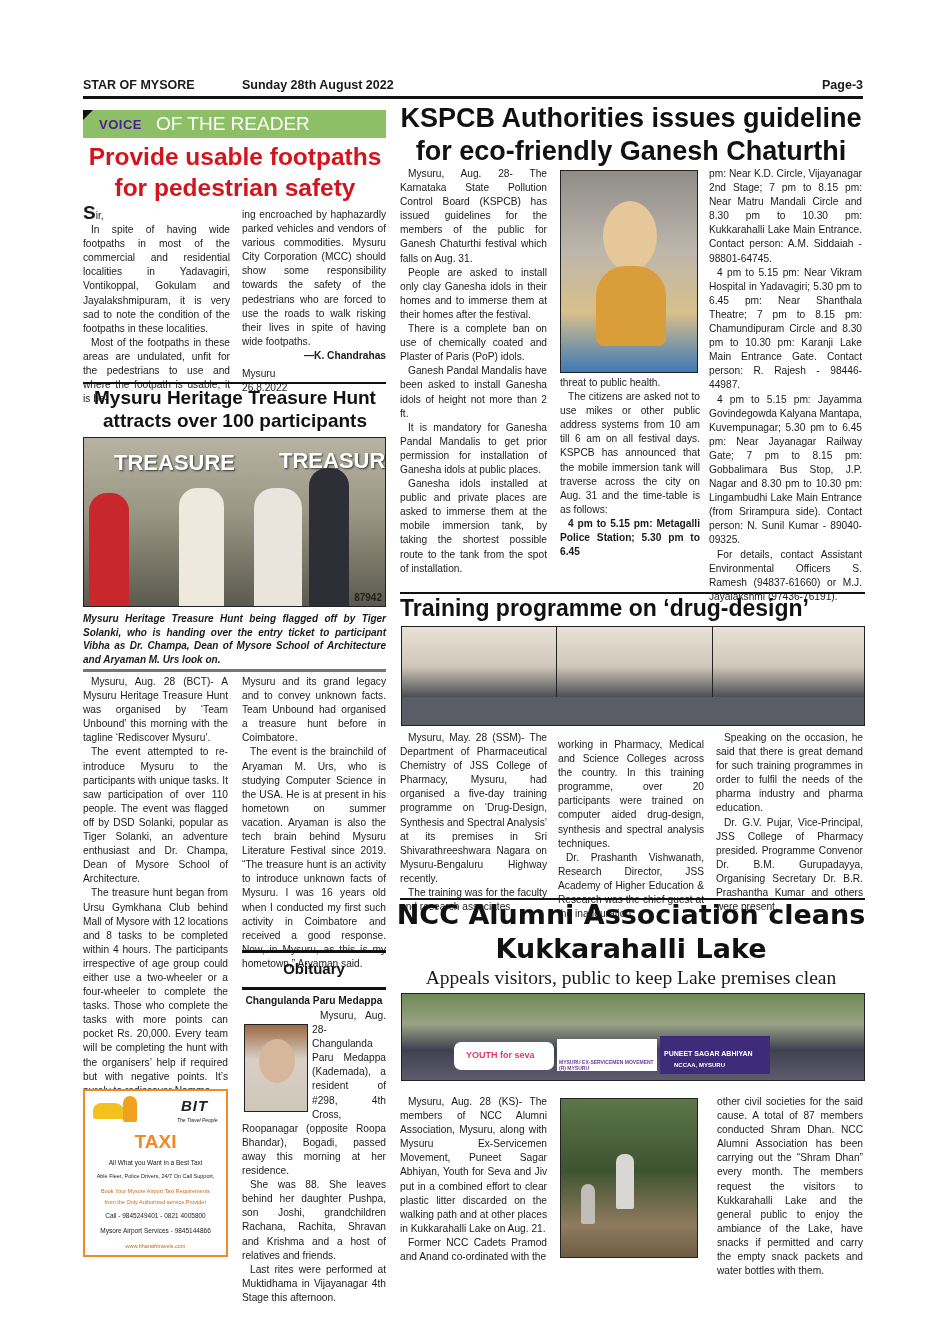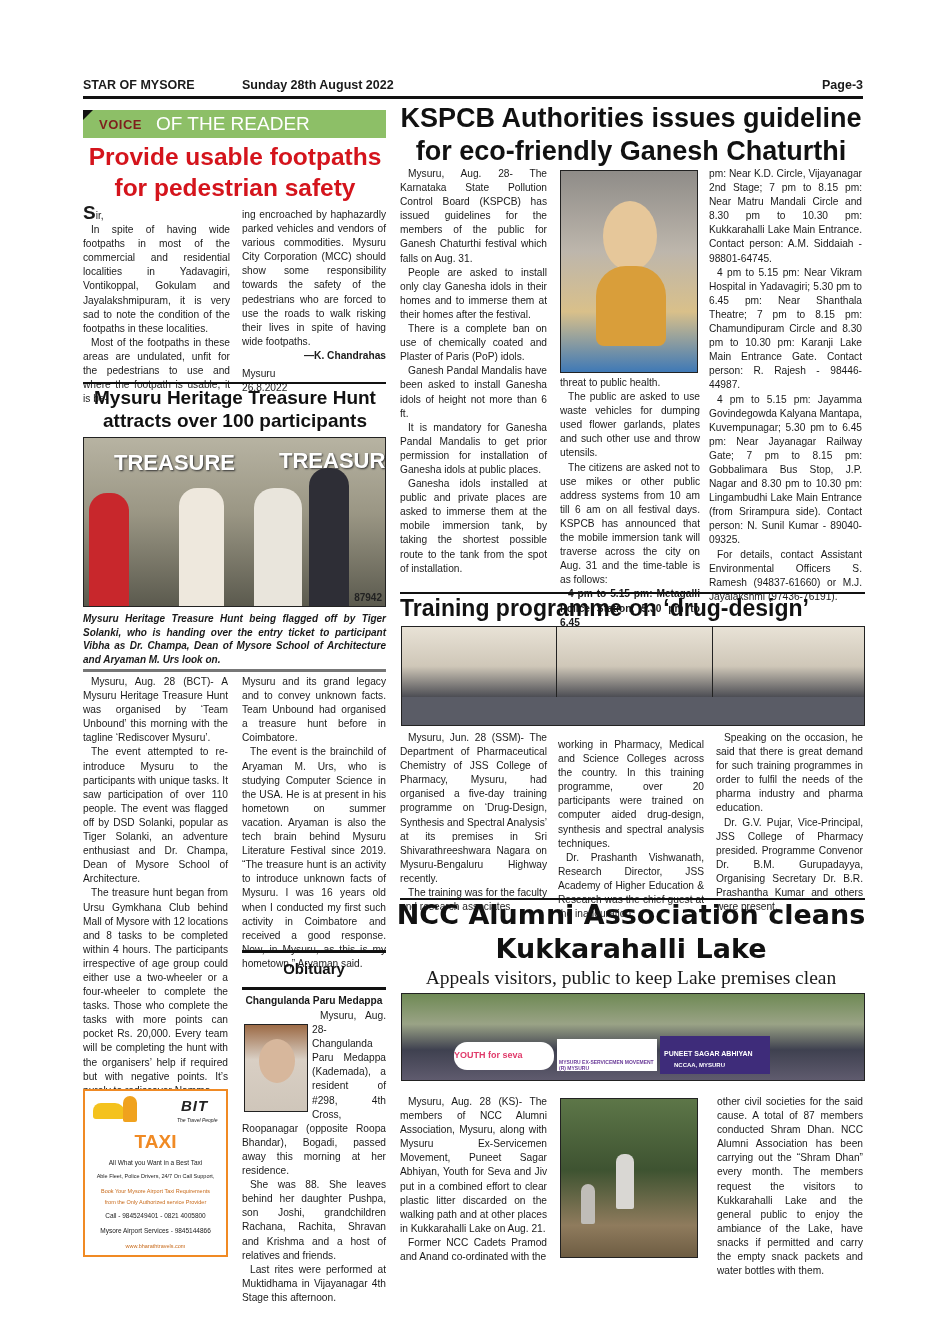--- a/index.html
+++ b/index.html
@@ -18,21 +18,21 @@
 <body>
 
 <div class="abs mast" style="left:83px">STAR OF MYSORE</div>
 <div class="abs mast" style="left:242px">Sunday 28th August 2022</div>
 <div class="abs mast" style="right:82px">Page-3</div>
 <div class="abs rule" style="left:83px;top:96px;width:780px"></div>
 
 <section>
   <div class="abs" style="left:83px;top:110px;width:303px;height:28px;background:#8dbf67">
     <div class="abs" style="left:0;top:0;width:0;height:0;border-top:10px solid #111;border-right:10px solid transparent"></div>
-    <span class="abs" style="left:16px;top:7px;color:#7f1d1d;font-weight:bold;font-size:13px;letter-spacing:0.5px">VOICE</span>
+    <span class="abs" style="left:16px;top:7px;color:#4c1d95;font-weight:bold;font-size:13px;letter-spacing:0.5px">VOICE</span>
     <span class="abs" style="left:73px;top:3px;color:#fff;font-size:19px">OF THE READER</span>
   </div>
   <h1 class="abs red" style="left:80px;top:141px;width:310px;font-size:24.5px;line-height:31px">Provide usable footpaths for pedestrian safety</h1>
   <div class="abs txt" style="left:83px;top:206px;width:147px">
     <div><span style="font-size:19px;font-weight:bold">S</span><span>ir,</span></div>
     <p>In spite of having wide footpaths in most of the commercial and residential localities in Yadavagiri, Vontikoppal, Gokulam and Jayalakshmipuram, it is very sad to note the condition of the footpaths in these localities.</p>
     <p>Most of the footpaths in these areas are undulated, unfit for the pedestrians to use and where the footpath is usable, it is be-</p>
   </div>
   <div class="abs txt" style="left:242px;top:208px;width:144px">
     <div>ing encroached by haphazardly parked vehicles and vendors of various commodities. Mysuru City Corporation (MCC) should show some responsibility towards the safety of the pedestrians who are forced to use the roads to walk risking their lives in spite of having wide footpaths.</div>
@@ -97,70 +97,69 @@
   <div class="abs" style="left:0;top:136px;width:100%;font-size:6.5px">Mysore Airport Services - 9845144866</div>
   <div class="abs" style="left:0;top:152px;width:100%;font-size:5.5px;color:#c86a1a">www.bharathtravels.com</div>
 </div>
 
 <section>
   <h1 class="abs" style="left:396px;top:102px;width:470px;font-size:27px;line-height:33px">KSPCB Authorities issues guideline for eco-friendly Ganesh Chaturthi</h1>
   <div class="abs txt" style="left:400px;top:167px;width:147px">
     <p>Mysuru, Aug. 28- The Karnataka State Pollution Control Board (KSPCB) has issued guidelines for the members of the public for Ganesh Chaturthi festival which falls on Aug. 31.</p>
     <p>People are asked to install only clay Ganesha idols in their homes and to immerse them at their homes after the festival.</p>
     <p>There is a complete ban on use of chemically coated and Plaster of Paris (PoP) idols.</p>
-    <p>Ganesh Pandal Mandalis have been asked to install Ganesha idols of height not more than 6 ft.</p>
+    <p>Ganesh Pandal Mandalis have been asked to install Ganesha idols of height not more than 2 ft.</p>
     <p>It is mandatory for Ganesha Pandal Mandalis to get prior permission for installation of Ganesha idols at public places.</p>
     <p>Ganesha idols installed at public and private places are asked to immerse them at the mobile immersion tank, by taking the shortest possible route to the tank from the spot of installation.</p>
   </div>
   <div class="abs photo" style="left:560px;top:170px;width:138px;height:203px;background:linear-gradient(180deg,#8f8c88 0%,#bdb6ac 40%,#d9c08a 70%,#3f79b6 100%)">
     <div class="abs" style="left:42px;top:30px;width:54px;height:70px;border-radius:50%;background:#e6c79a"></div>
     <div class="abs" style="left:35px;top:95px;width:70px;height:80px;border-radius:30px 30px 8px 8px;background:#d99e3a"></div>
   </div>
   <div class="abs txt" style="left:560px;top:376px;width:140px">
     <div>threat to public health.</div>
-    <p>The public are asked to use waste vehicles for dumping used flower garlands, plates and such other use and throw utensils.</p>
     <p>The citizens are asked not to use mikes or other public address systems from 10 am till 6 am on all festival days. KSPCB has announced that the mobile immersion tank will traverse across the city on Aug. 31 and the time-table is as follows:</p>
     <p style="font-weight:bold">4 pm to 5.15 pm: Metagalli Police Station; 5.30 pm to 6.45</p>
   </div>
   <div class="abs txt" style="left:709px;top:167px;width:153px">
     <div>pm: Near K.D. Circle, Vijayanagar 2nd Stage; 7 pm to 8.15 pm: Near Matru Mandali Circle and 8.30 pm to 10.30 pm: Kukkarahalli Lake Main Entrance. Contact person: A.M. Siddaiah - 98801-64745.</div>
     <p>4 pm to 5.15 pm: Near Vikram Hospital in Yadavagiri; 5.30 pm to 6.45 pm: Near Shanthala Theatre; 7 pm to 8.15 pm: Chamundipuram Circle and 8.30 pm to 10.30 pm: Karanji Lake Main Entrance Gate. Contact person: R. Rajesh - 98446-44987.</p>
     <p>4 pm to 5.15 pm: Jayamma Govindegowda Kalyana Mantapa, Kuvempunagar; 5.30 pm to 6.45 pm: Near Jayanagar Railway Gate; 7 pm to 8.15 pm: Gobbalimara Bus Stop, J.P. Nagar and 8.30 pm to 10.30 pm: Lingambudhi Lake Main Entrance (from Srirampura side). Contact person: N. Sunil Kumar - 89040-09325.</p>
     <p>For details, contact Assistant Environmental Officers S. Ramesh (94837-61660) or M.J. Jayalakshmi (97436-76191).</p>
   </div>
 </section>
 
 <section>
   <div class="abs" style="left:400px;top:592px;width:465px;height:2px;background:#111"></div>
   <h2 class="abs" style="left:396px;top:594px;width:470px;font-size:23px;line-height:28px;text-align:left;padding-left:4px">Training programme on ‘drug-design’</h2>
   <div class="abs photo" style="left:401px;top:626px;width:464px;height:100px;background:linear-gradient(180deg,#e8e2d6 0%,#cfc7b8 40%,#3d3f48 75%,#6f6962 100%)">
     <div class="abs" style="left:0;top:0;width:155px;height:100px;border-right:1px solid #222"></div>
     <div class="abs" style="left:310px;top:0;width:1px;height:100px;background:#222"></div>
     <div class="abs" style="left:0;top:70px;width:464px;height:30px;background:#5a5c66"></div>
   </div>
   <div class="abs txt" style="left:400px;top:731px;width:147px">
-    <p>Mysuru, Jun. 28 (SSM)- The Department of Pharmaceutical Chemistry of JSS College of Pharmacy, Mysuru, had organised a five-day training programme on ‘Drug-Design, Synthesis and Spectral Analysis’ at its premises in Sri Shivarathreeshwara Nagara on Mysuru-Bengaluru Highway recently.</p>
+    <p>Mysuru, May. 28 (SSM)- The Department of Pharmaceutical Chemistry of JSS College of Pharmacy, Mysuru, had organised a five-day training programme on ‘Drug-Design, Synthesis and Spectral Analysis’ at its premises in Sri Shivarathreeshwara Nagara on Mysuru-Bengaluru Highway recently.</p>
     <p>The training was for the faculty and research associates</p>
   </div>
   <div class="abs txt" style="left:558px;top:738px;width:146px">
     <div>working in Pharmacy, Medical and Science Colleges across the country. In this training programme, over 20 participants were trained on computer aided drug-design, synthesis and spectral analysis techniques.</div>
     <p>Dr. Prashanth Vishwanath, Research Director, JSS Academy of Higher Education &amp; Research was the chief guest at the inauguration.</p>
   </div>
   <div class="abs txt" style="left:716px;top:731px;width:147px">
     <p>Speaking on the occasion, he said that there is great demand for such training programmes in order to fulfil the needs of the pharma industry and pharma education.</p>
     <p>Dr. G.V. Pujar, Vice-Principal, JSS College of Pharmacy presided. Programme Convenor Dr. B.M. Gurupadayya, Organising Secretary Dr. B.R. Prashantha Kumar and others were present.</p>
   </div>
 </section>
 
 <section>
   <div class="abs" style="left:400px;top:898px;width:465px;height:2px;background:#111"></div>
   <h1 class="abs" style="left:396px;top:898px;width:470px;font-size:27px;line-height:34px;font-family:'DejaVu Sans',sans-serif">NCC Alumni Association cleans Kukkarahalli Lake</h1>
   <div class="abs" style="left:396px;top:967px;width:470px;text-align:center;font-family:'Liberation Serif',serif;font-size:19.5px">Appeals visitors, public to keep Lake premises clean</div>
   <div class="abs photo" style="left:401px;top:993px;width:464px;height:88px;background:linear-gradient(180deg,#6f8a55 0%,#9aa386 35%,#3f4150 65%,#5f5b6e 100%)">
-    <div class="abs" style="left:52px;top:48px;width:100px;height:28px;background:#fff;border-radius:13px;color:#e03a6a;font-size:9px;font-weight:bold;padding:8px 0">YOUTH for seva</div>
+    <div class="abs" style="left:52px;top:48px;width:100px;height:28px;background:#fff;border-radius:7px;color:#e03a6a;font-size:9px;font-weight:bold;padding:8px 12px">YOUTH for seva</div>
     <div class="abs" style="left:155px;top:45px;width:100px;height:32px;background:#fff;color:#6a3b98;font-size:5px;font-weight:bold;padding:20px 2px 0">MYSURU EX-SERVICEMEN MOVEMENT (R) MYSURU</div>
     <div class="abs" style="left:258px;top:42px;width:110px;height:38px;background:#3e2c7a;color:#fff;font-size:7px;font-weight:bold;padding:14px 4px 0">PUNEET SAGAR ABHIYAN</div>
     <div class="abs" style="left:272px;top:68px;color:#fff;font-size:6px;font-weight:bold">NCCAA, MYSURU</div>
   </div>
   <div class="abs txt" style="left:400px;top:1095px;width:147px">
     <p>Mysuru, Aug. 28 (KS)- The members of NCC Alumni Association, Mysuru, along with Mysuru Ex-Servicemen Movement, Puneet Sagar Abhiyan, Youth for Seva and Jiv put in a combined effort to clear plastic litter discarded on the walking path and at other places in Kukkarahalli Lake on Aug. 21.</p>
     <p>Former NCC Cadets Pramod and Anand co-ordinated with the</p>
   </div>
   <div class="abs photo" style="left:560px;top:1098px;width:138px;height:160px;background:linear-gradient(180deg,#5d7648 0%,#3e5331 45%,#8f7b5d 80%,#6e5d43 100%)">
     <div class="abs" style="left:55px;top:55px;width:18px;height:55px;background:#d9d7d3;border-radius:8px 8px 2px 2px"></div>

